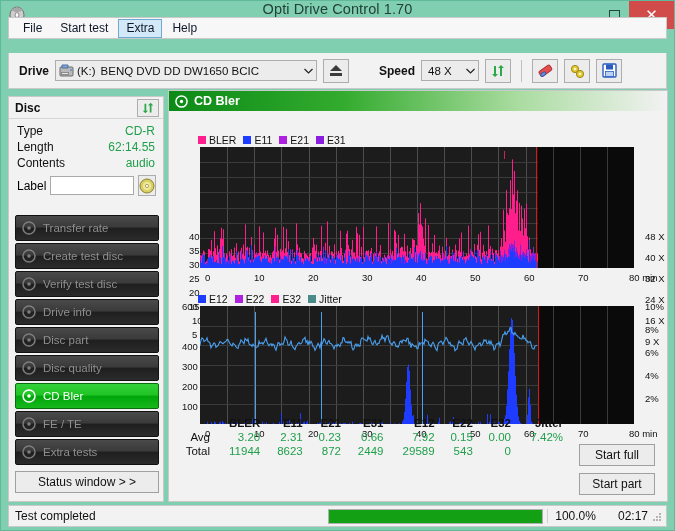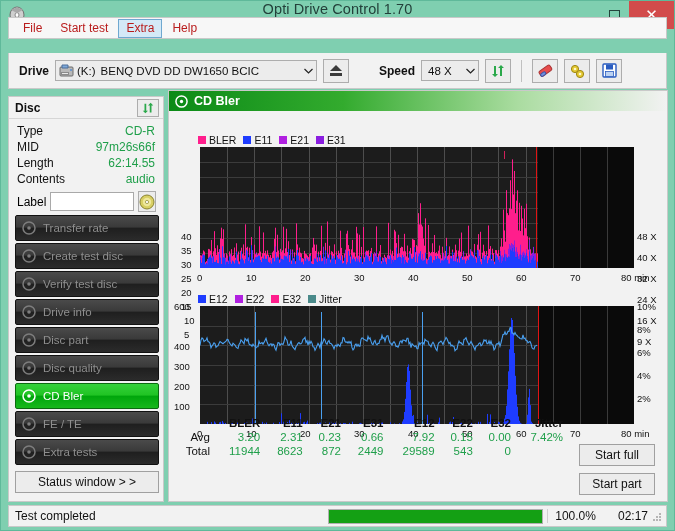--- a/index.html
+++ b/index.html
@@ -40,21 +40,21 @@
   .winbtn .min-glyph { display:block; width:11px; height:2px; background:#24443c; margin-top:7px;}
   .winbtn .max-glyph { display:block; width:11px; height:11px; border:1.6px solid #24443c;}
 
   
   .menubar {
     height:22px; background:#f7f7f7; border:1px solid #c9c9c9; border-bottom:1px solid #c9c9c9;
     margin: 0 8px 0 8px; width:659px; margin-left:7px;
     display:flex; align-items:center; padding-left:6px; gap:2px;
     position:relative;
   }
-  .menuitem { padding:2px 8px; font-size:12px; color:#b91c1c; line-height:15px; }
+  .menuitem { padding:2px 8px; font-size:12px; color:#0f172a; line-height:15px; }
   .menuitem.active { background:#d4e9f7; border:1px solid #6fa8d0; padding:1px 7px;}
 
   
   .toolbar {
     position:absolute; left:7px; top:52px; width:659px; height:36px;
     background:#f2f2f2; border:1px solid #c9c9c9; border-top:none;
     display:flex; align-items:center; padding-left:10px; gap:6px;
   }
   .tb-label { font-weight:bold; font-size:12px; color:#111; }
   .combo {
@@ -138,21 +138,21 @@
   }
   .panel-hdr .t { color:#fff; font-weight:bold; font-size:12.5px; }
   .panel-hdr .hicon { width:13px;height:13px; }
 
   
   .chartwrap { position:relative; }
   .legend { position:absolute; display:flex; gap:7px; align-items:center; z-index:5; }
   .legend .li { display:flex; align-items:center; gap:3px; font-size:10.5px; color:#111; }
   .legend .sw { width:8px; height:8px; display:inline-block; }
   .plot { position:absolute; background:#1c1c1c; overflow:hidden; }
-  .axlabel { position:absolute; font-size:9.5px; color:#111; white-space:nowrap; }
+  .axlabel { position:absolute; font-size:9.5px; color:#111; white-space:nowrap;margin-left:8px; }
 
   
   .stats { position:absolute; left:0px; top:325px; width:100%; font-size:11.5px; }
   .stats table { border-collapse:collapse; width:395px; margin-left:5px; }
   .stats th {
     color:#111; font-weight:bold; text-align:right; padding:1px 6px 1px 0; font-size:11.5px;
   }
   .stats th.rl { text-align:left; width:42px; padding-left:3px;}
   .stats td { color:#1f9f4a; text-align:right; padding:1px 6px 1px 0; }
   .stats td.rl { color:#111; text-align:right; font-weight:normal; padding-left:3px;}
@@ -296,24 +296,20 @@
           <path d="M4 3 L4 11 L2 11 L5 14 L8 11 L6 11 L6 3 Z" fill="#2aa84a"></path>
           <path d="M12 13 L12 5 L14 5 L11 2 L8 5 L10 5 L10 13 Z" fill="#2aa84a"></path>
         </svg>
       </span>
     </div>
 
     <div class="disc-rows">
       <div class="disc-row">
         <span class="k">Type</span>
         <span class="v">CD-R</span>
-      </div>
-      <div class="disc-row">
-        <span class="k">MID</span>
-        <span class="v">97m26s66f</span>
       </div>
       <div class="disc-row">
         <span class="k">Length</span>
         <span class="v">62:14.55</span>
       </div>
       <div class="disc-row">
         <span class="k">Contents</span>
         <span class="v">audio</span>
       </div>
       <div class="label-row">

